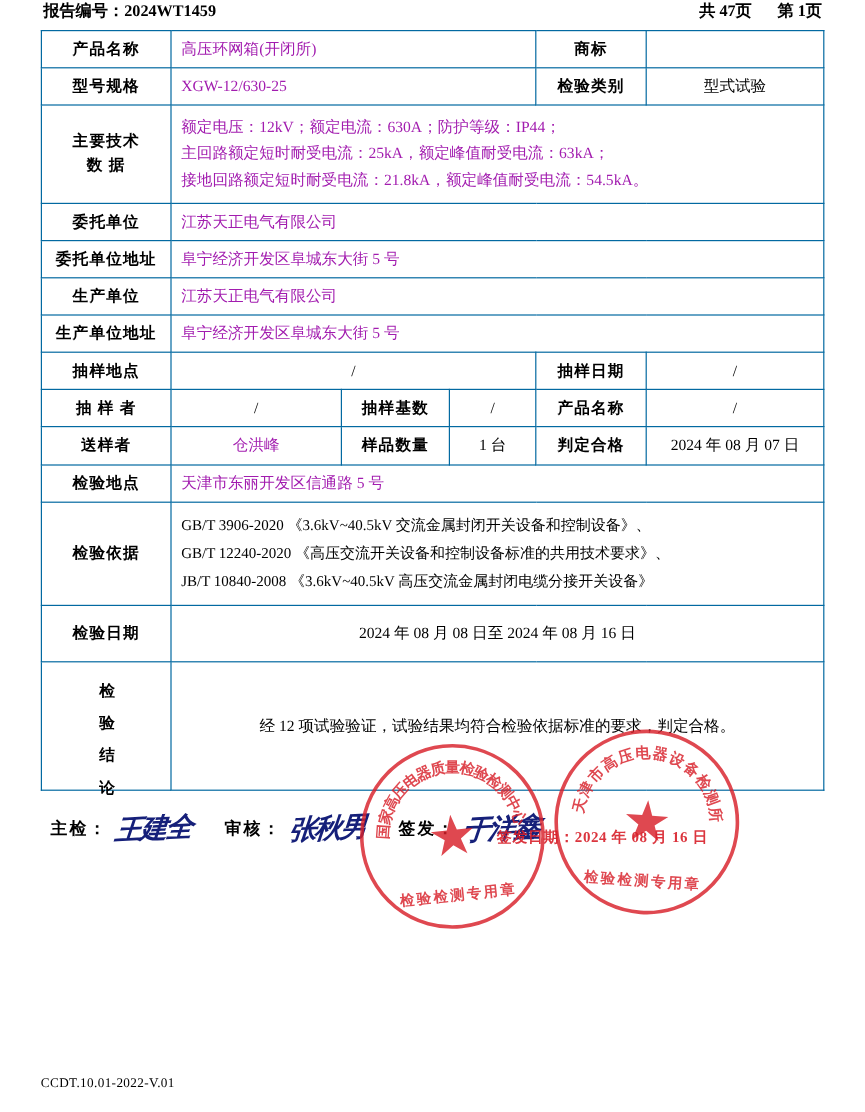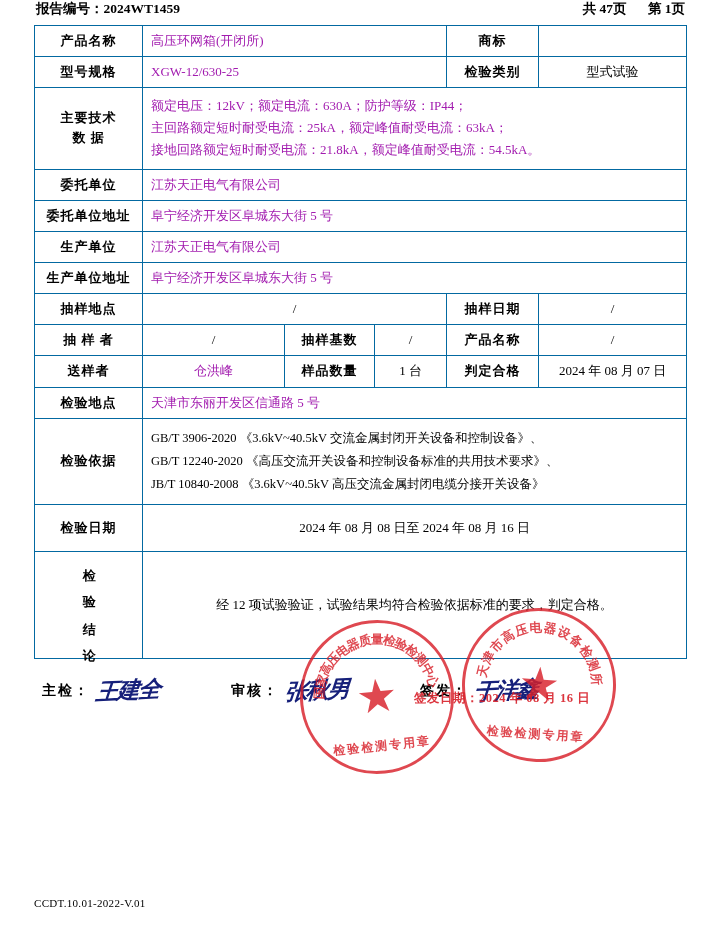--- a/index.html
+++ b/index.html
@@ -95,21 +95,20 @@
     font-weight: bold;
     text-align: center;
   }
   .sign-row {
     display: flex;
     align-items: center;
     margin-top: 16px;
     font-size: 14px;
     font-weight: bold;
     padding-left: 8px;
-    gap: 44px;
   }
   .sign-item {
     display: flex;
     align-items: center;
     margin-right: 28px;
   }
   .sign-label {
     letter-spacing: 2px;
     margin-right: 6px;
   }

